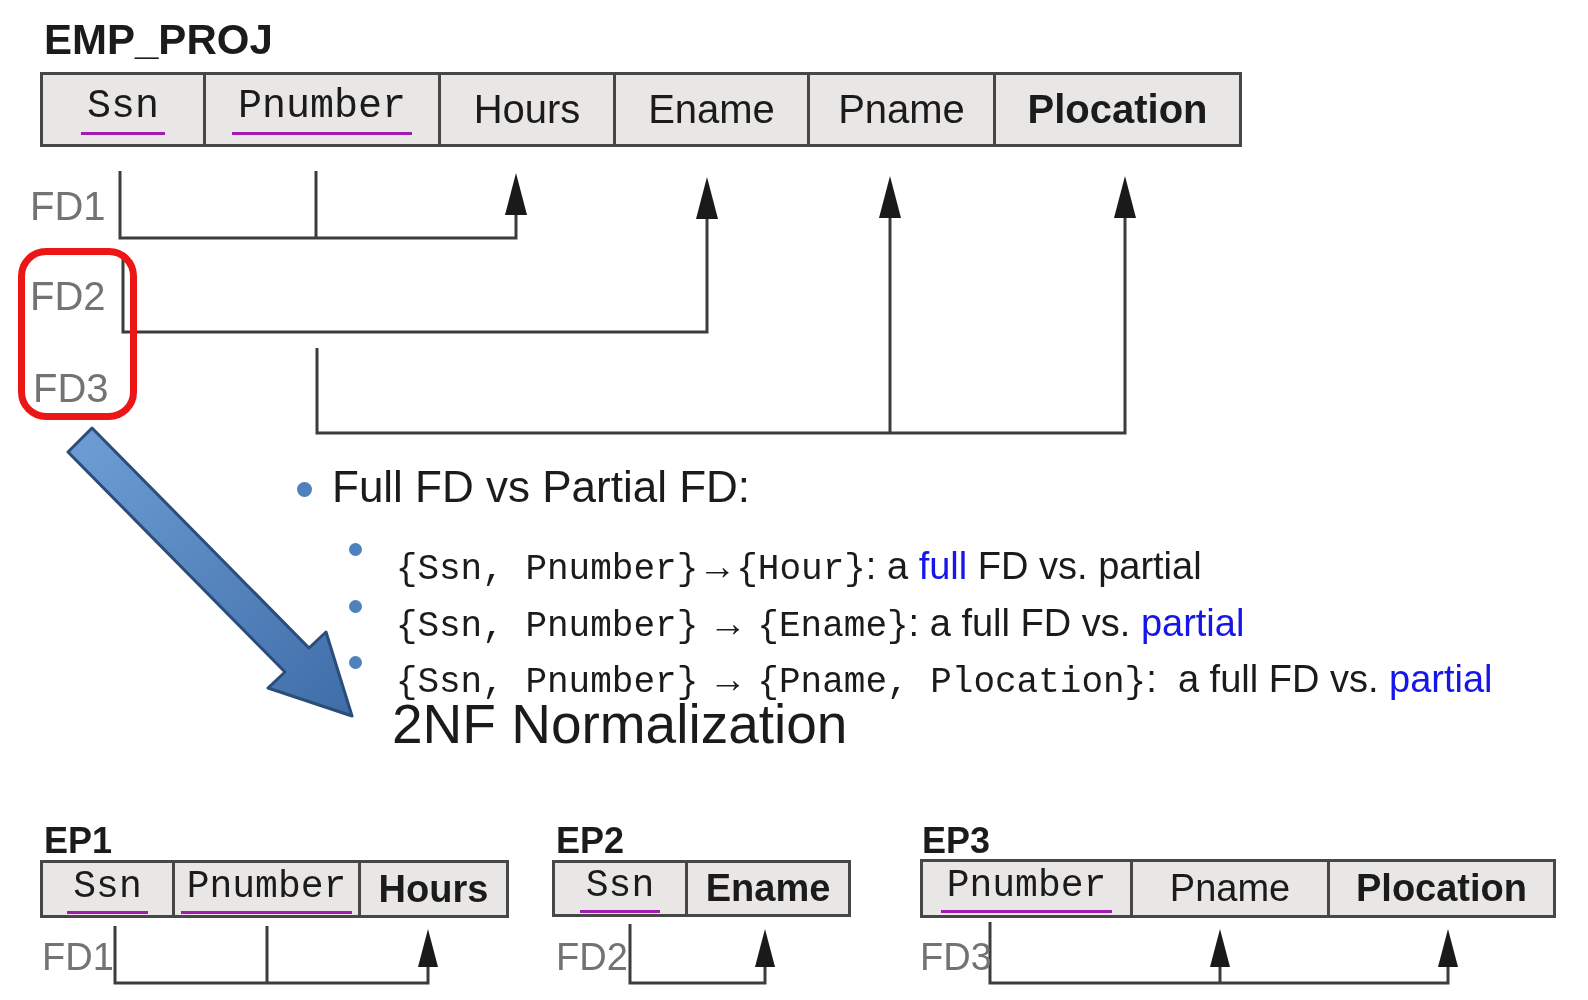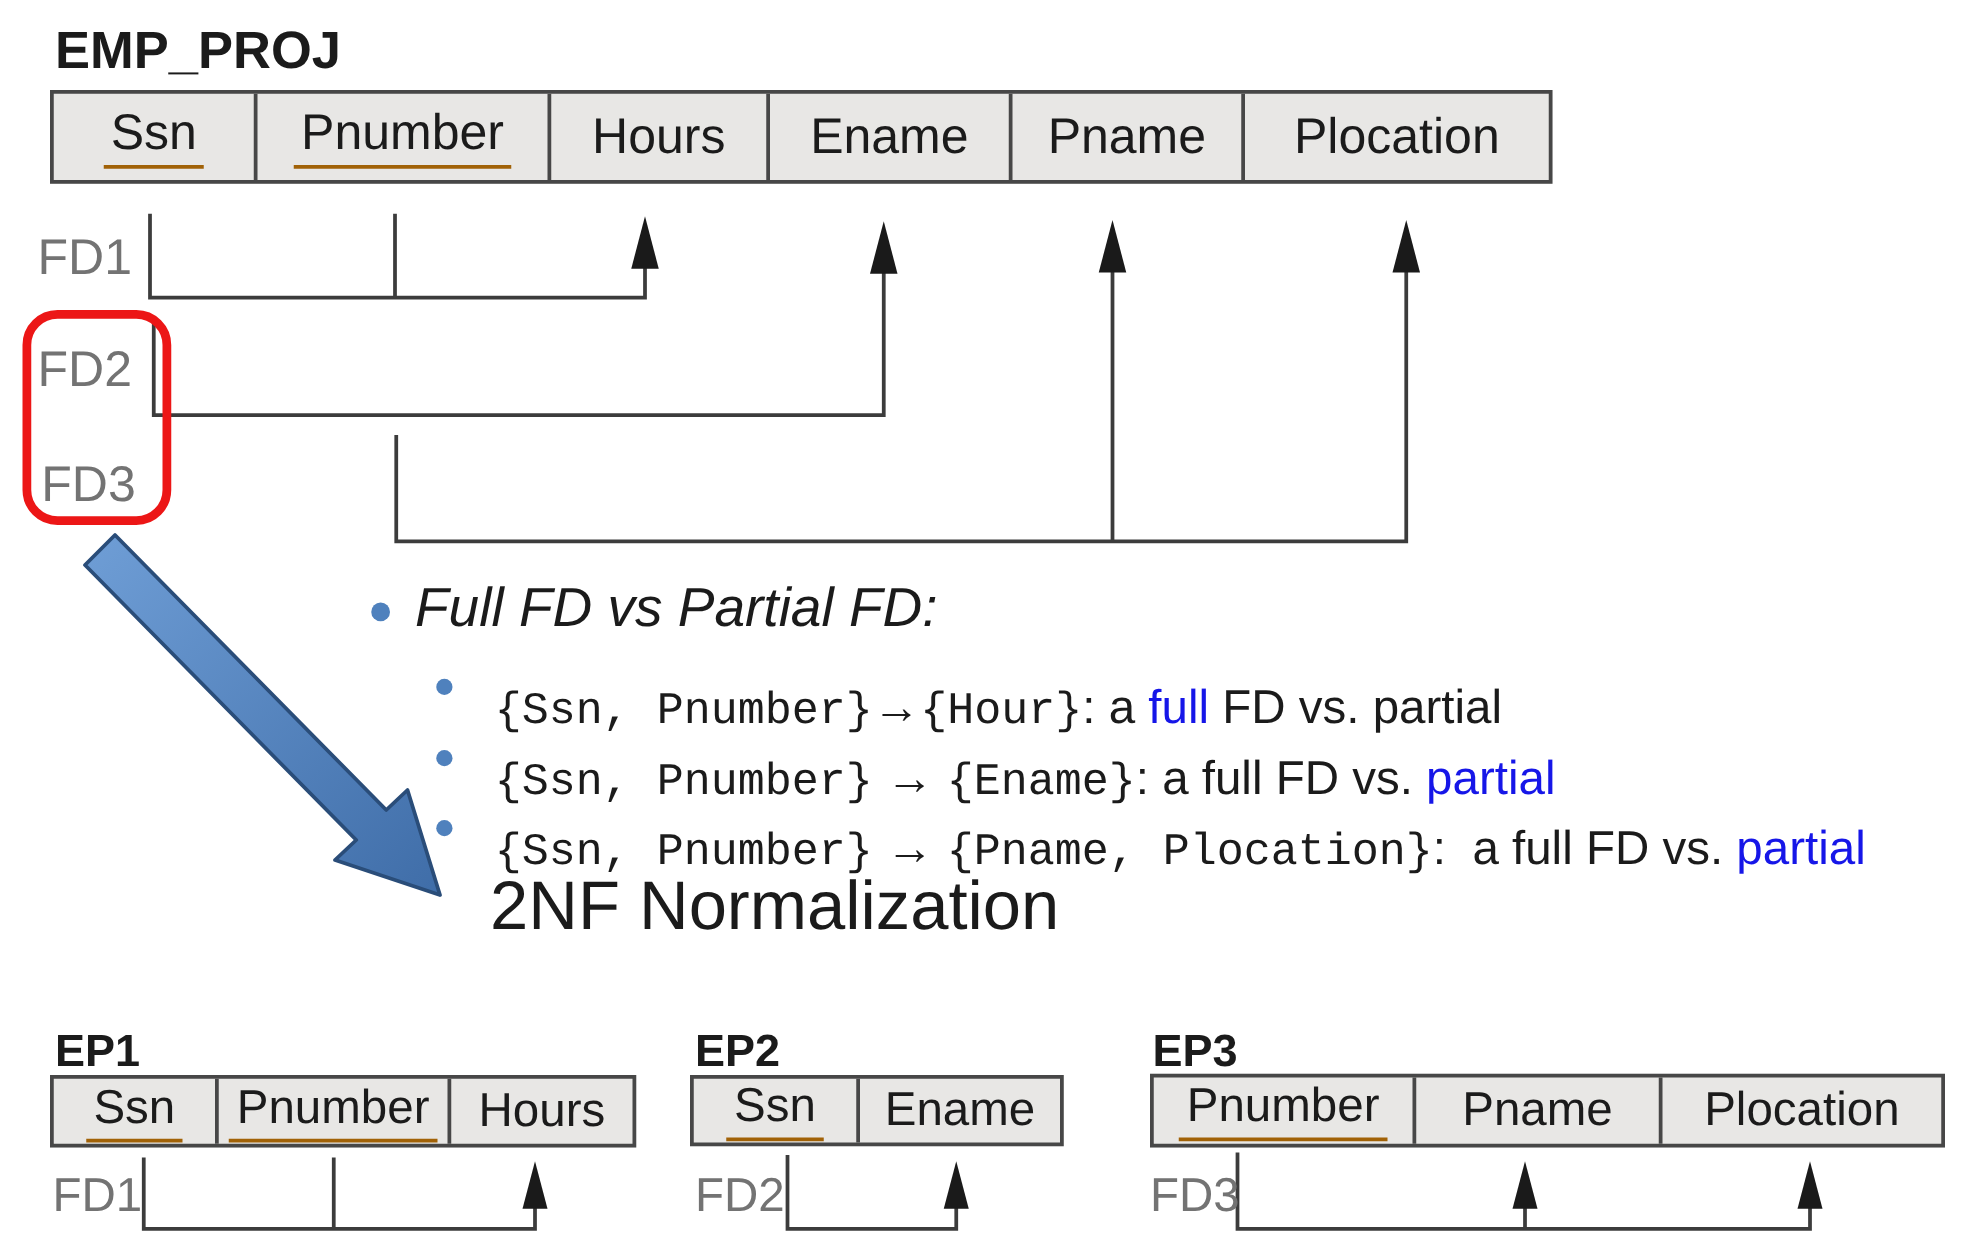--- a/index.html
+++ b/index.html
@@ -5,22 +5,22 @@
   html,body{margin:0;padding:0;background:#fff;}
   #stage{position:relative;width:1588px;height:1000px;background:#ffffff;overflow:hidden;
          font-family:"Liberation Sans",sans-serif;color:#1b1b1b;}
   .abs{position:absolute;}
   .rel-title{font-weight:bold;font-size:42px;letter-spacing:0px;}
   .rel-title.small{font-size:36px;}
   .fdtable{position:absolute;display:flex;border:3px solid #474747;background:#e8e7e5;box-sizing:border-box;}
   .fdtable .cell{display:flex;align-items:center;justify-content:center;
                  border-right:3px solid #474747;box-sizing:border-box;font-size:40px;}
   .fdtable.small .cell{font-size:38px;}
-  .fdtable .cell:last-child{border-right:none;}
-  .key{border-bottom:3px solid #a16207;padding:0 6px 3px 6px;}
+  .fdtable .cell:last-child{border-right:none;font-weight:bold;}
+  .key{border-bottom:3px solid #a21caf;padding:0 6px 3px 6px;font-family:Liberation Mono, monospace;}
   .fd-label{position:absolute;font-size:40px;color:#737373;}
   .fd-label.small{font-size:38px;}
   .note-line{position:absolute;white-space:pre;text-align:right;}
   .note-line .sans{font-size:38px;color:#1b1b1b;white-space:pre;}
   .note-line .mono{font-family:"Liberation Mono","DejaVu Sans Mono",monospace;font-size:36px;color:#1b1b1b;white-space:pre;}
   .note-line .sans-blue{font-size:38px;color:#1616e8;white-space:pre;}
   .heading-line{position:absolute;font-size:44px;color:#1b1b1b;white-space:pre;}
   .bullet-dot{position:absolute;border-radius:50%;background:#4f81bd;}
   #red-box{position:absolute;left:18px;top:248px;width:105px;height:158px;
            border:7px solid #ec1616;border-radius:28px;background:transparent;}
@@ -108,21 +108,21 @@
   </div>
 
 
   <div class="fd-label" style="left:30px;top:184px;">FD1</div>
   <div class="fd-label" style="left:30px;top:274px;">FD2</div>
   <div class="fd-label" style="left:33px;top:366px;">FD3</div>
 
   <div id="red-box"></div>
 
   <span class="bullet-dot" style="left:297px;top:482px;width:15px;height:15px;"></span>
-  <div class="heading-line" style="left:332px;top:462px;font-style:italic;">Full FD vs Partial FD:</div>
+  <div class="heading-line" style="left:332px;top:462px;">Full FD vs Partial FD:</div>
 
   <span class="bullet-dot" style="left:349px;top:543px;width:13px;height:13px;"></span>
   <div class="note-line" style="left:378px;top:527px;">
     <span class="mono">{Ssn, Pnumber}</span><span class="sans">→</span><span class="mono">{Hour}</span><span class="sans">: a </span><span class="sans-blue">full</span><span class="sans"> FD vs. partial</span>
   </div>
 
   <span class="bullet-dot" style="left:349px;top:600px;width:13px;height:13px;"></span>
   <div class="note-line" style="left:378px;top:584px;">
     <span class="mono">{Ssn, Pnumber}</span><span class="sans"> → </span><span class="mono">{Ename}</span><span class="sans">: a full FD vs. </span><span class="sans-blue">partial</span>
   </div>

